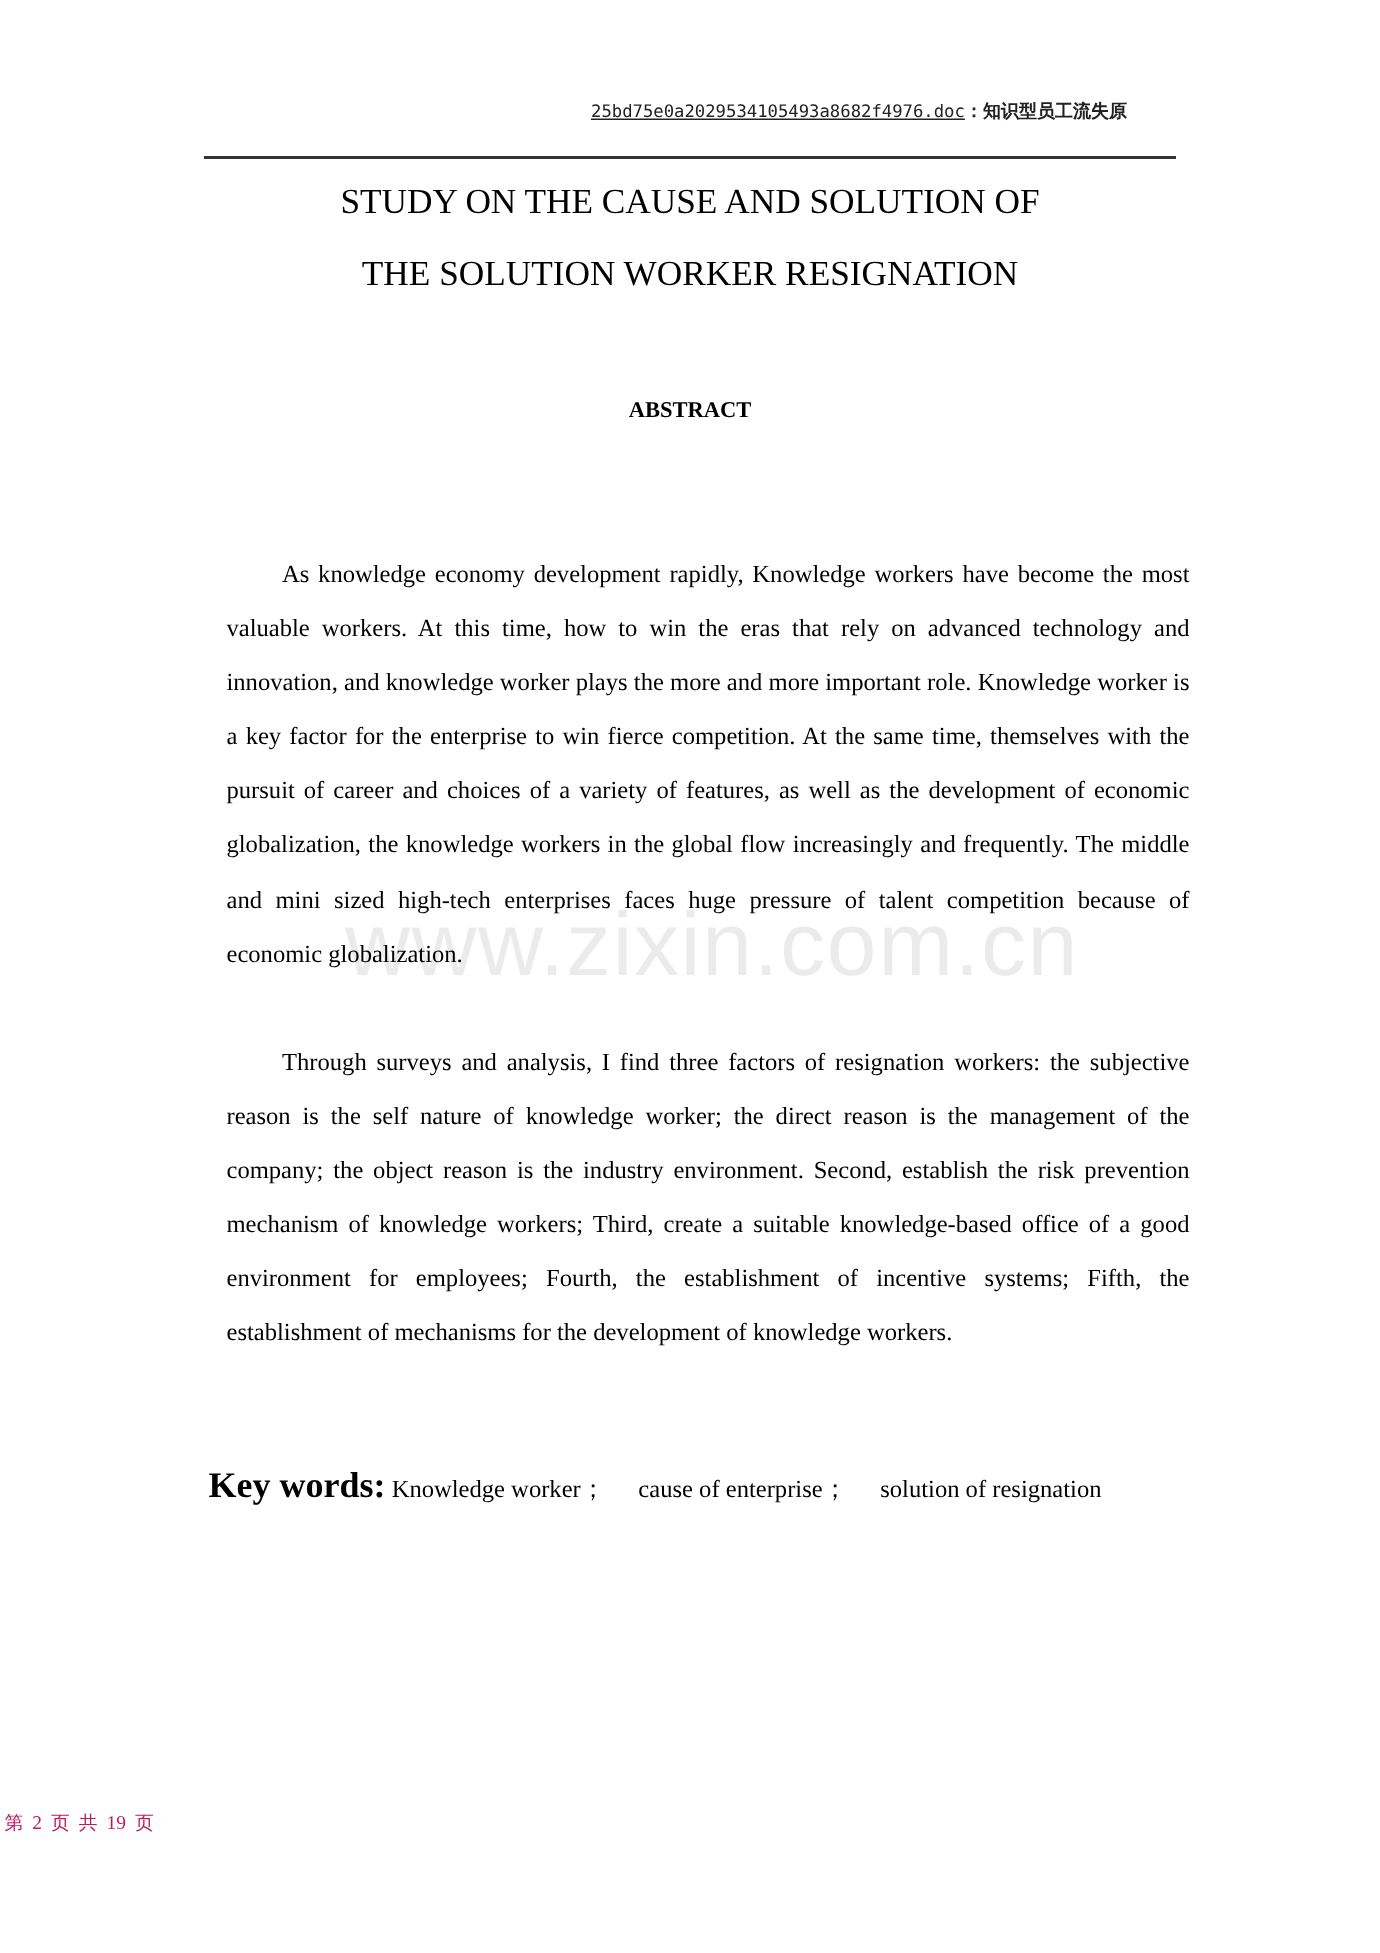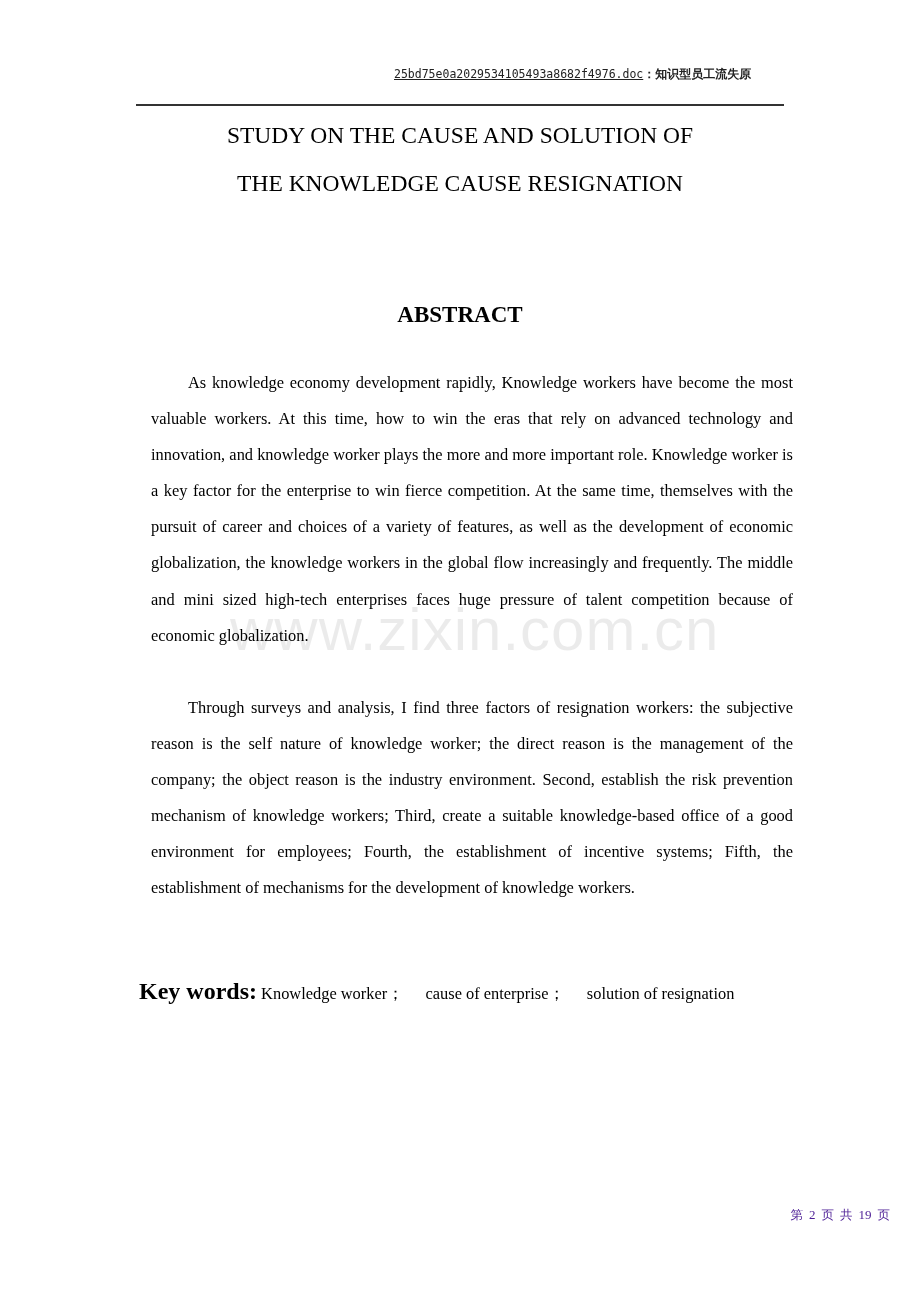--- a/index.html
+++ b/index.html
@@ -55,22 +55,21 @@
   }
   .title1 { top: 122px; }
   .title2 { top: 170px; }
   .abstract-heading {
     position: absolute;
     left: 136px;
     width: 648px;
     top: 266px;
     text-align: center;
     font-weight: bold;
-    font-size: 23px;
-    margin-top: 36px;
+    font-size: 15px;
   }
   .para {
     position: absolute;
     left: 139px;
     width: 642px;
     font-size: 16.4px;
     line-height: 36.1px;
     text-align: justify;
     text-indent: 37px;
     margin: 12px;
@@ -102,38 +101,38 @@
     color: rgba(0,0,0,0.08);
     letter-spacing: 1px;
     pointer-events: none;
     white-space: nowrap;
   }
   .footer {
     position: absolute;
     left: 0;
     width: 893px;
     top: 1207px;
-    text-align: right;
+    text-align: left;
     font-size: 13px;
-    color: #4c1d95;
+    color: #be185d;
   }
   .footer span { margin: 0 3px; }
   .footer .cn { font-family: "DejaVu Sans", sans-serif; font-size: 12.5px; }
 </style>
 </head>
 <body>
 
 <div class="header">
   <div class="header-text">
     <div><span class="mono">25bd75e0a2029534105493a8682f4976.doc</span><span class="cn">：</span><span class="cn">知识型员工流失原</span></div>
   </div>
 </div>
 
 <div class="title title1">STUDY ON THE CAUSE AND SOLUTION OF</div>
-<div class="title title2">THE KNOWLEDGE CAUSE RESIGNATION</div>
+<div class="title title2">THE SOLUTION WORKER RESIGNATION</div>
 
 <div class="abstract-heading">ABSTRACT</div>
 
 <p class="para para1">As knowledge economy development rapidly, Knowledge workers have become the most valuable workers. At this time, how to win the eras that rely on advanced technology and innovation, and knowledge worker plays the more and more important role. Knowledge worker is a key factor for the enterprise to win fierce competition. At the same time, themselves with the pursuit of career and choices of a variety of features, as well as the development of economic globalization, the knowledge workers in the global flow increasingly and frequently. The middle and mini sized high-tech enterprises faces huge pressure of talent competition because of economic globalization.</p>
 <p class="para para2">Through surveys and analysis, I find three factors of resignation workers: the subjective reason is the self nature of knowledge worker; the direct reason is the management of the company; the object reason is the industry environment. Second, establish the risk prevention mechanism of knowledge workers; Third, create a suitable knowledge-based office of a good environment for employees; Fourth, the establishment of incentive systems; Fifth, the establishment of mechanisms for the development of knowledge workers.</p>
 
 <div class="watermark">www.zixin.com.cn</div>
 
 <div class="keywords">
   <span class="kw-label">Key words:</span>

